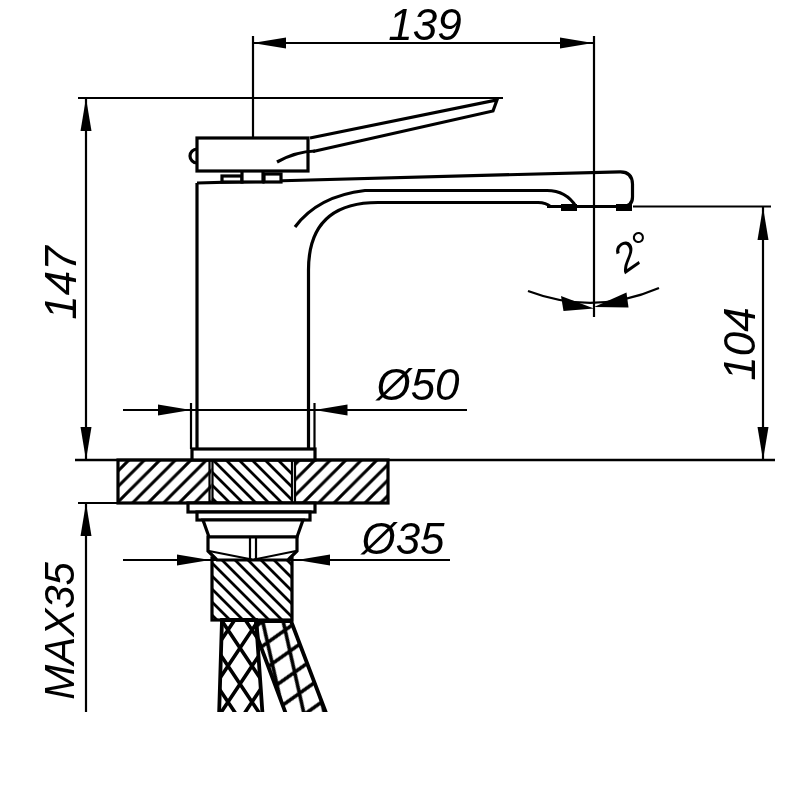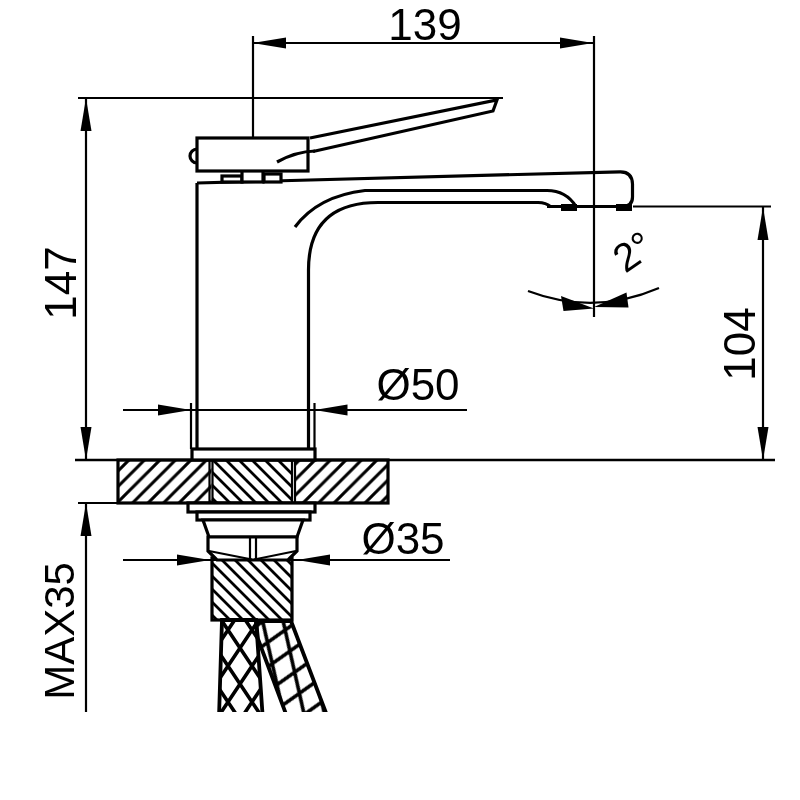--- a/index.html
+++ b/index.html
@@ -1,16 +1,16 @@
 <!DOCTYPE html>
 <html><head>
 <meta charset="utf-8">
 <style>
   html,body{margin:0;padding:0;background:#ffffff;}
-  .stage{width:800px;height:712px;position:relative;background:#fff;overflow:hidden;}
+  .stage{width:800px;height:712px;position:relative;background:#fff;overflow:hidden;font-style:italic;}
   svg{display:block;}
   text{font-family:"Liberation Sans", sans-serif; fill:#000;}
   .dim-label{font-size:44px;}
   .dim-label-small{font-size:42px;}
   .angle-label{font-size:40px;}
   .outline{stroke:#000;stroke-width:3.2;fill:none;}
   .outline-white{stroke:#000;stroke-width:3.2;fill:#fff;}
   .dimline{stroke:#000;stroke-width:2.2;fill:none;}
   .refline{stroke:#000;stroke-width:2.4;fill:none;}
   .arrow{fill:#000;stroke:none;}

